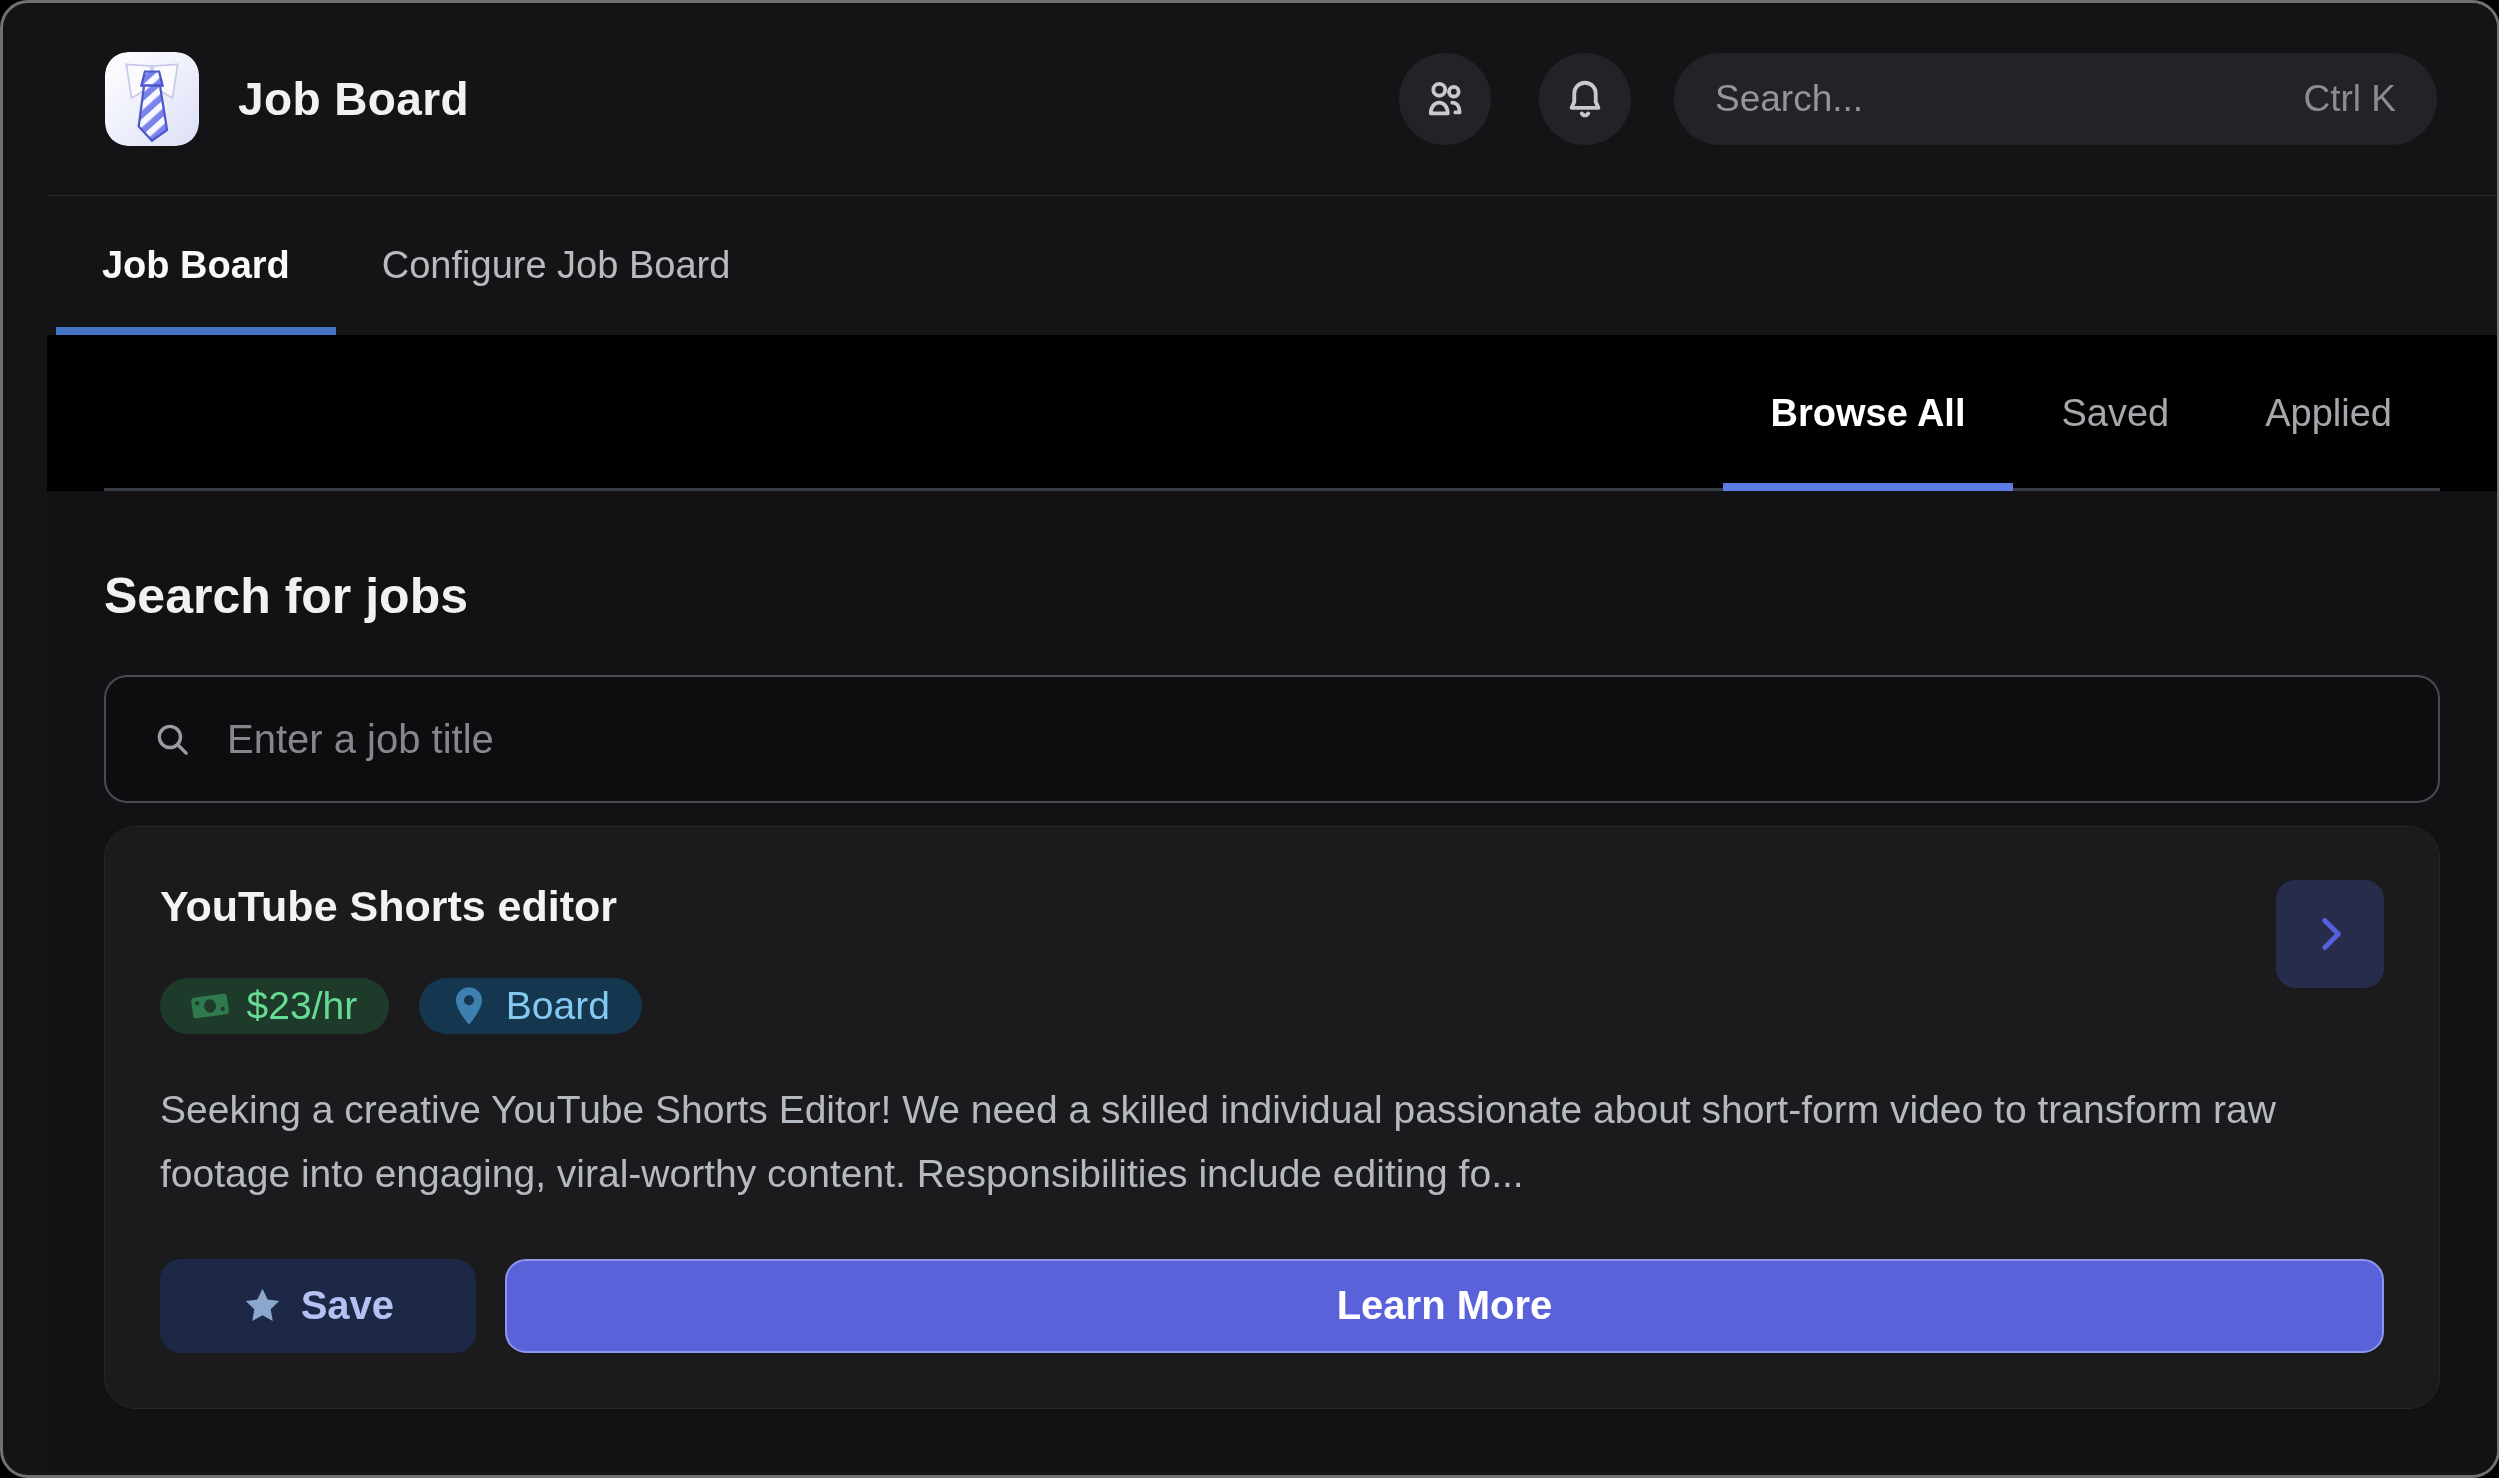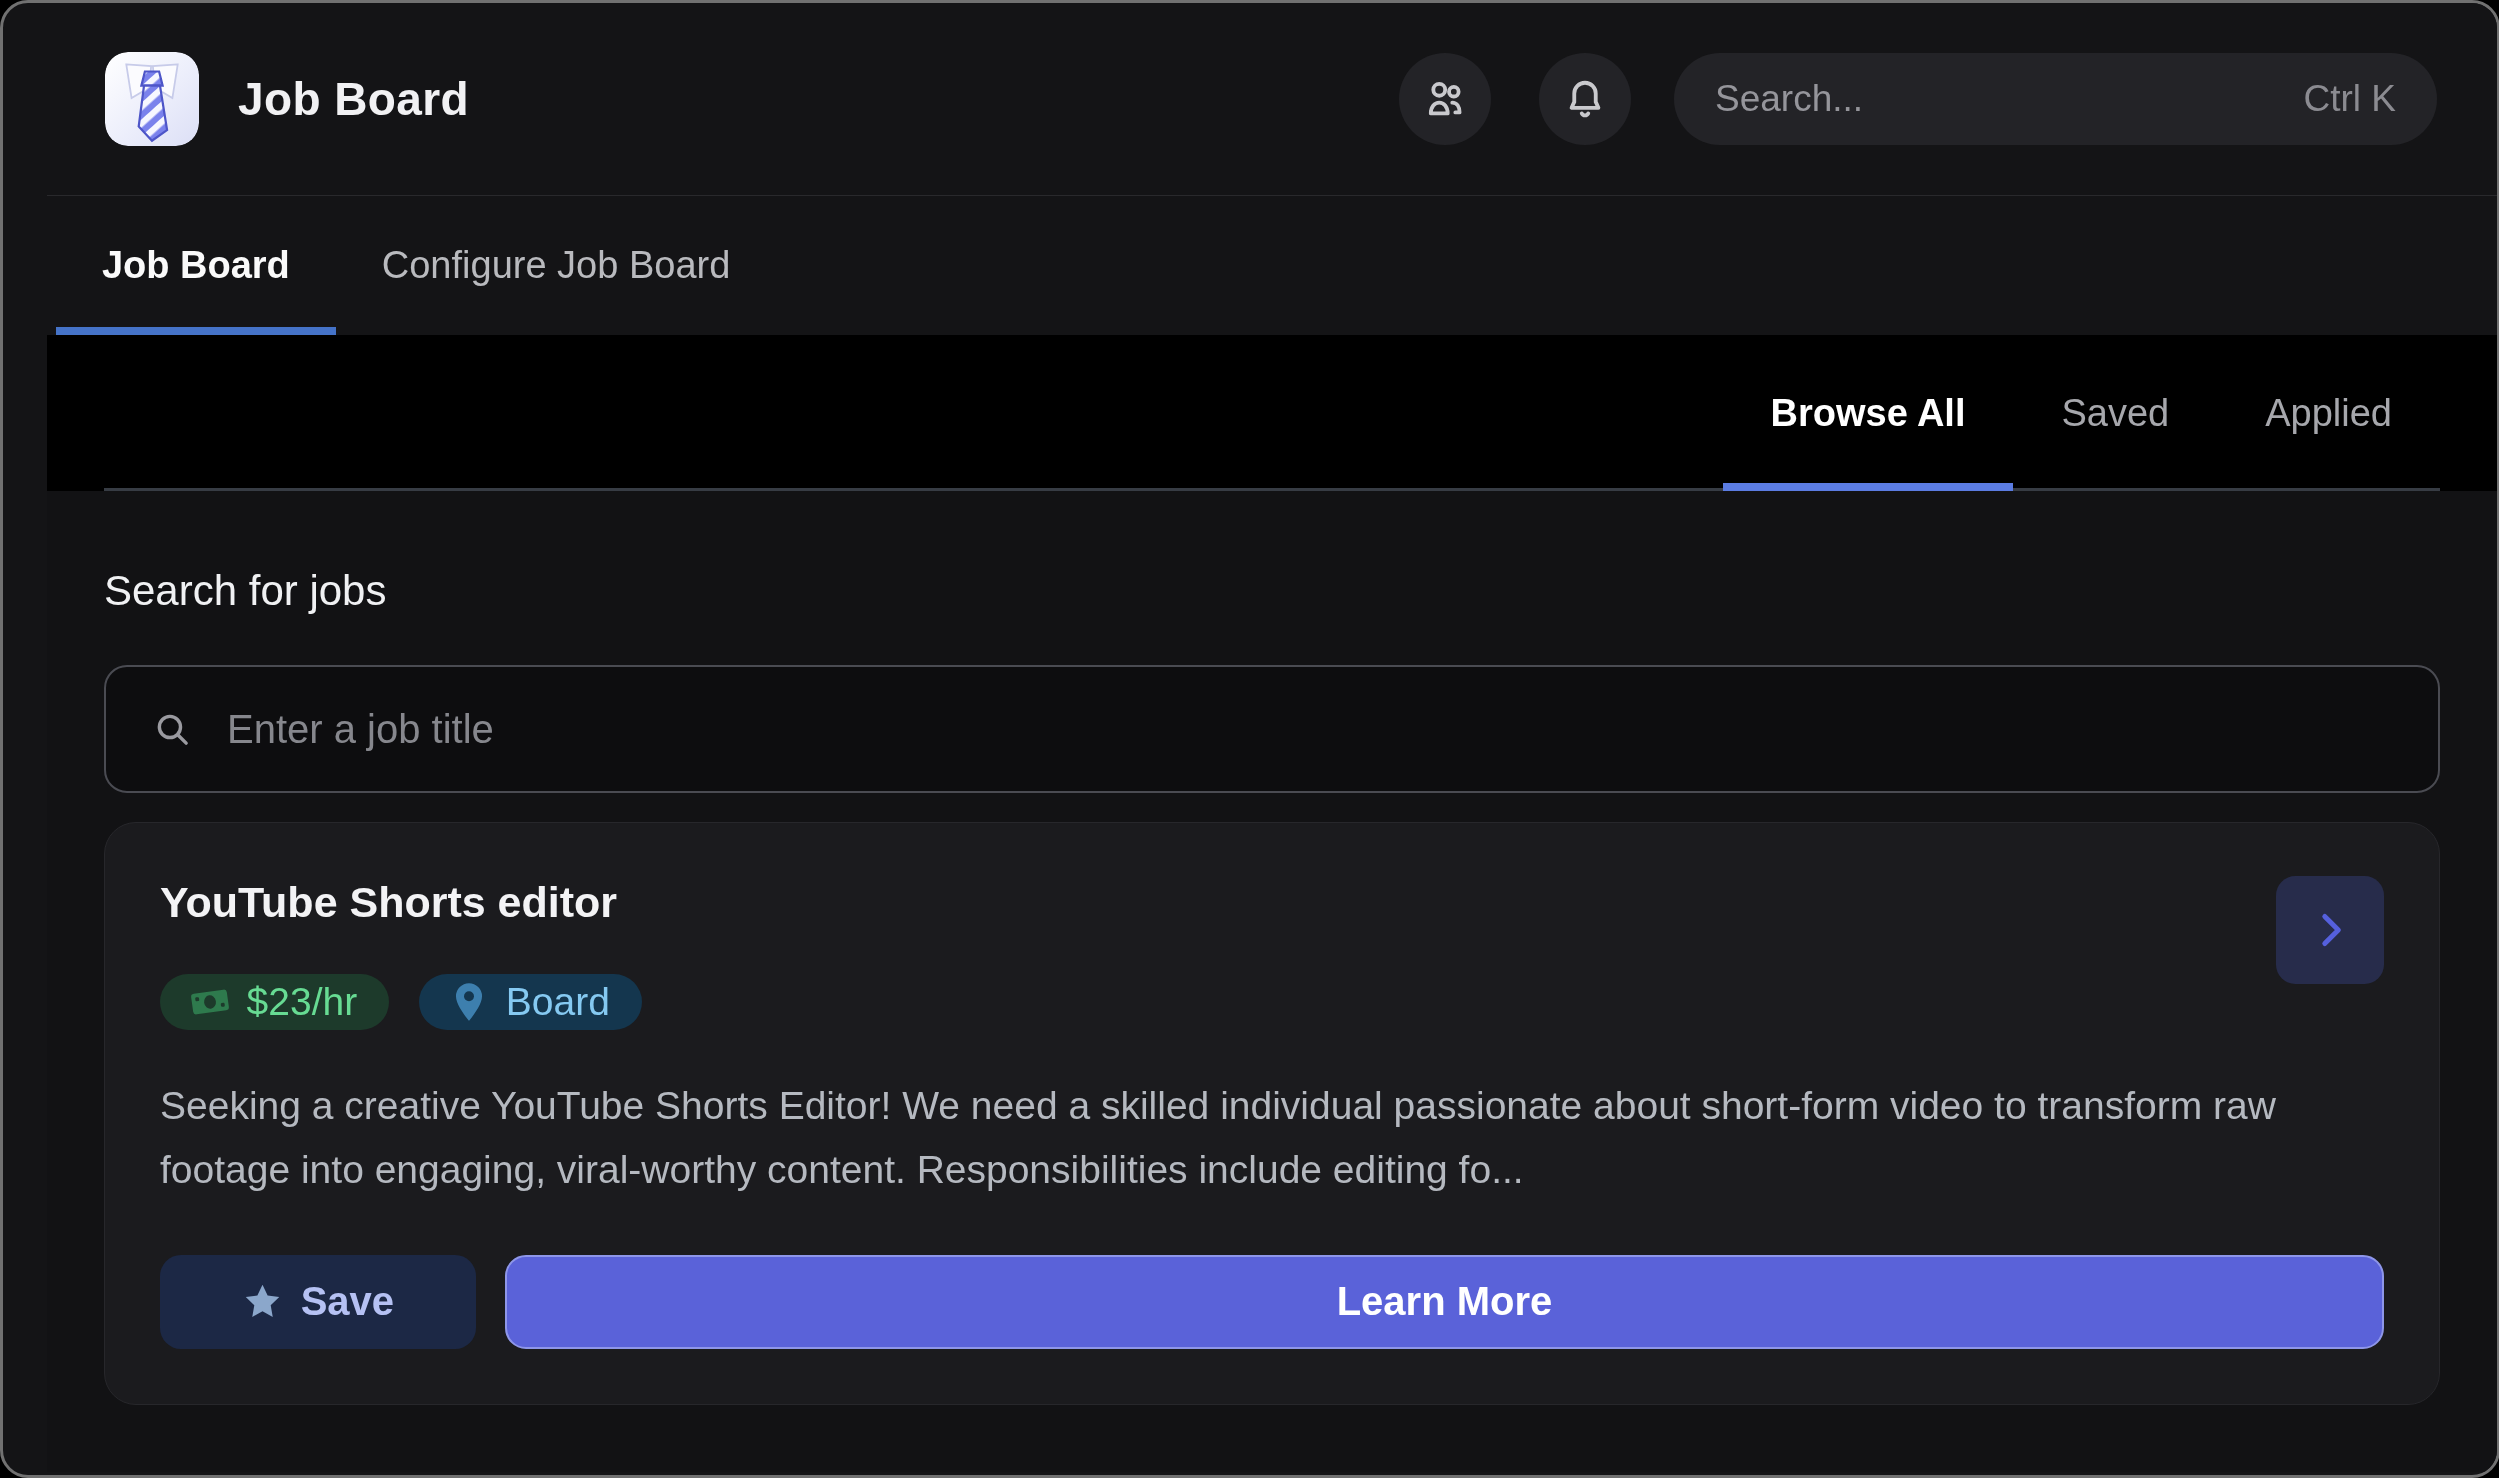--- a/index.html
+++ b/index.html
@@ -100,21 +100,21 @@
 
   
   .main {
     background: #121214;
     height: calc(1478px - 193px - 1.8px - 139px - 156px - 7px);
     padding: 0 57px;
     overflow: hidden;
   }
   .section-heading {
     margin-top: 76px;
-    font-size: 42px; font-weight: 400; color: #f0f1f3;
+    font-size: 50px; font-weight: 700; color: #f0f1f3;
   }
   .job-search {
     margin-top: 50px;
     width: 100%; height: 128px;
     background: #0d0d0f;
     border: 2.7px solid #4a4b52;
     border-radius: 23px;
     display: flex; align-items: center;
     padding: 0 46px;
   }
@@ -122,21 +122,21 @@
   .job-search input {
     flex: 1; margin-left: 34px;
     background: transparent; border: none; outline: none;
     font-family: "Liberation Sans", "DejaVu Sans", sans-serif;
     font-size: 40px; color: #e8e8ea;
   }
   .job-search input::placeholder { color: #86878d; }
 
   
   .job-card {
-    margin-top: 29px;
+    margin-top: 23px;
     background: #1b1b1e;
     border: 1.8px solid #27272b;
     border-radius: 32px;
     padding: 53px 55px 55px 55px;
   }
   .card-head { display: flex; align-items: flex-start; }
   .card-head-left { flex: 1; min-width: 0; }
   .job-title { font-size: 43px; font-weight: 700; color: #f3f3f5; line-height: 1.25; }
   .badges { margin-top: 44px; display: flex; gap: 30px; }
   .badge {

